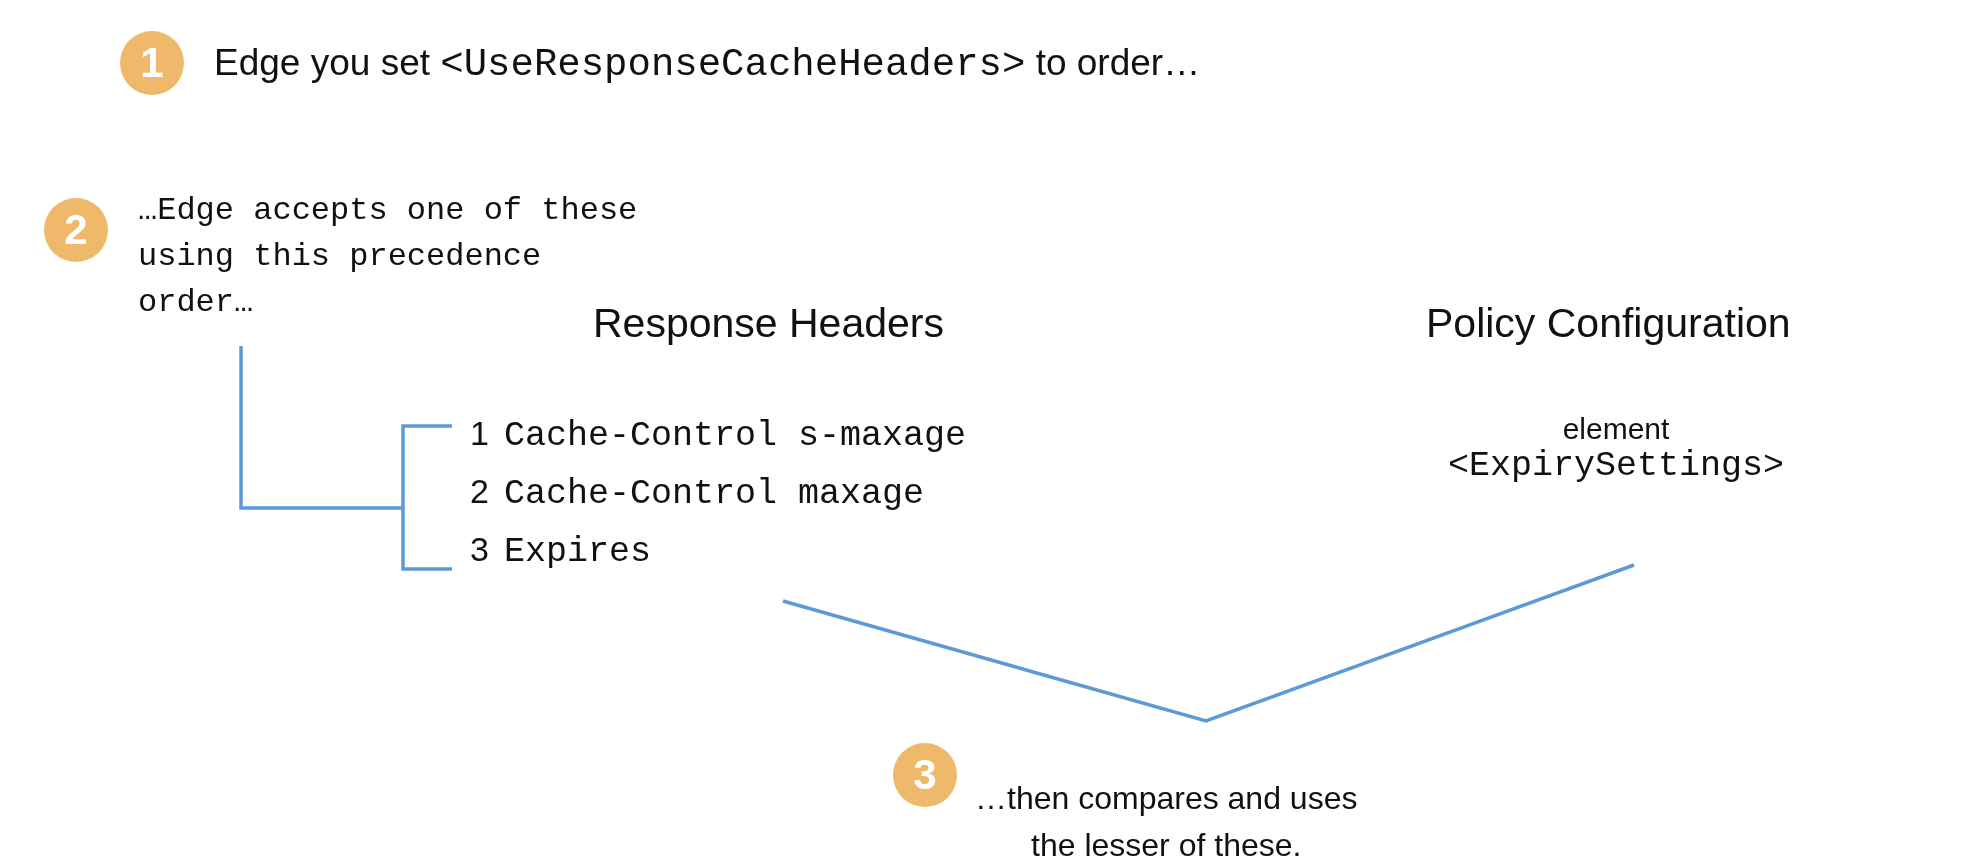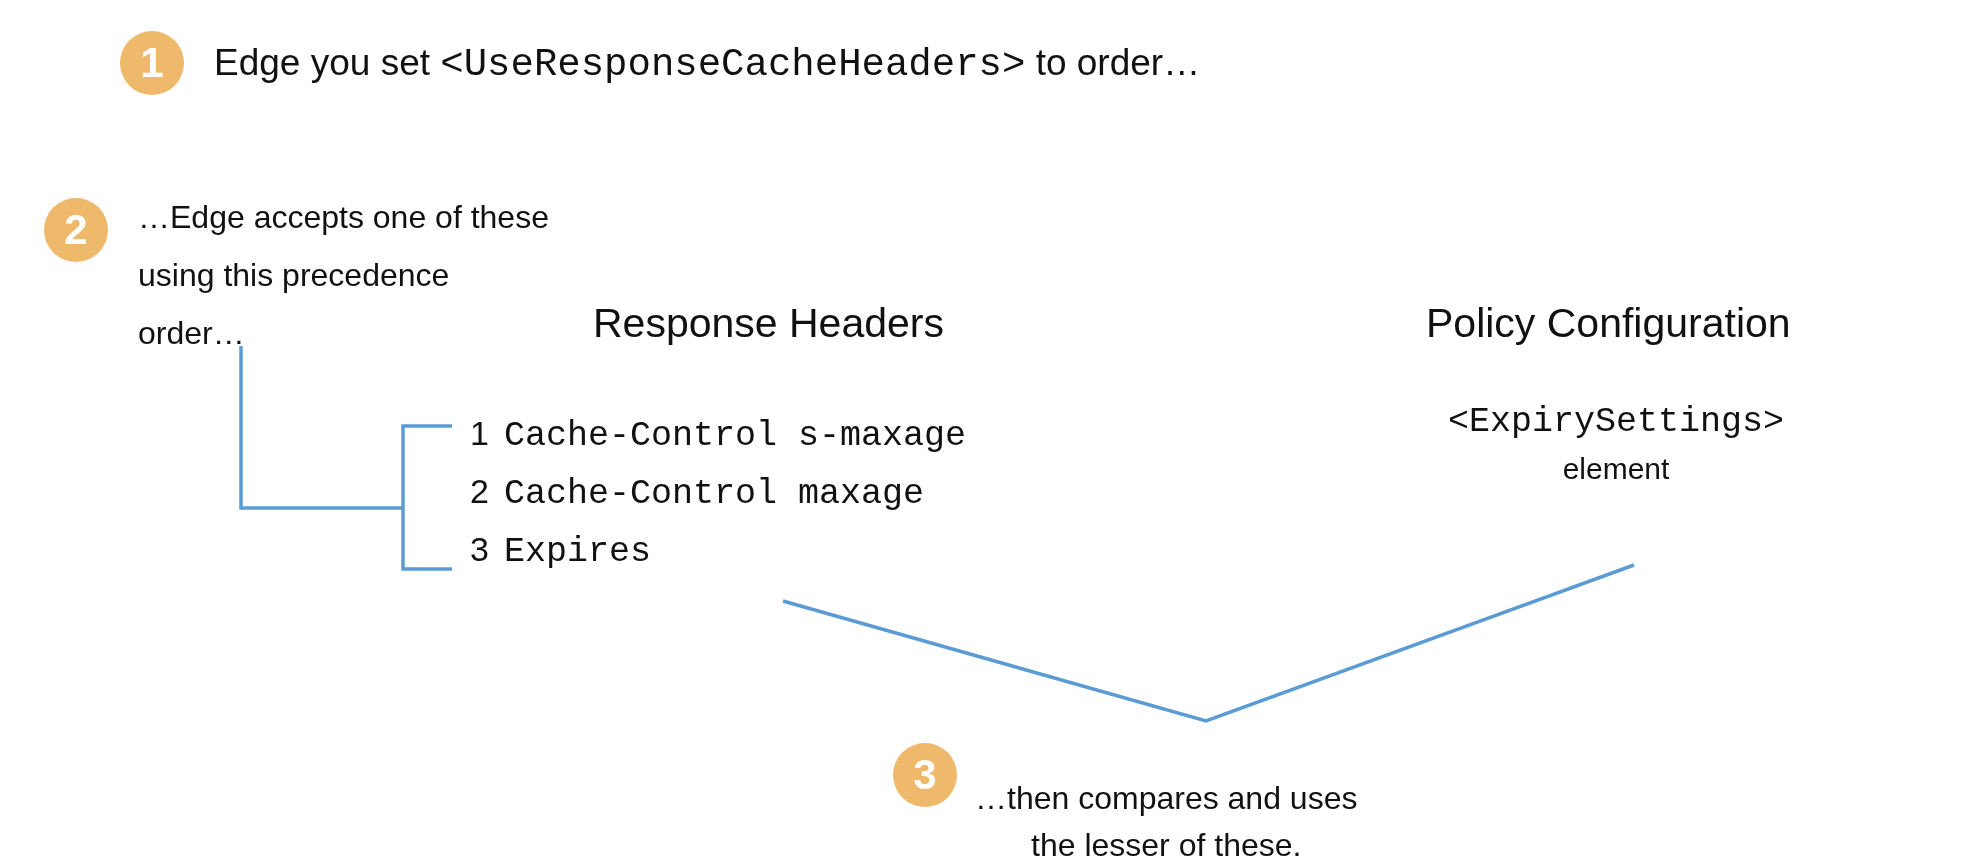--- a/index.html
+++ b/index.html
@@ -58,22 +58,23 @@
     white-space: nowrap;
   }
   #step1-text .mono {
     font-family: "Liberation Mono", monospace;
     font-size: 39px;
   }
   #step2-text {
     left: 138px;
     top: 188px;
     font-size: 32px;
-    line-height: 58px;
+    line-height: 46px;
     white-space: pre-line;
+    font-family: Liberation Mono, monospace;
   }
   #step3-text {
     left: 975px;
     top: 735px;
     font-size: 32px;
     line-height: 47px;
     text-align: center;
     white-space: pre-line;
     margin-top: 40px;
   }
@@ -169,21 +170,21 @@
     </div>
     <div class="list-row">
       <span class="list-num">3</span>
       <span class="list-label">Expires</span>
     </div>
   </div>
 
   <div class="col-heading" id="heading-policy">Policy Configuration</div>
 
   <div id="policy-block">
+    <div id="policy-element-word">element</div>
     <div id="policy-element-tag">&lt;ExpirySettings&gt;</div>
-    <div id="policy-element-word">element</div>
   </div>
 
   <div class="badge" id="badge-3">3</div>
   <div class="step-text" id="step3-text">…then compares and uses
 the lesser of these.</div>
 
 </div>
 
 </body></html>

